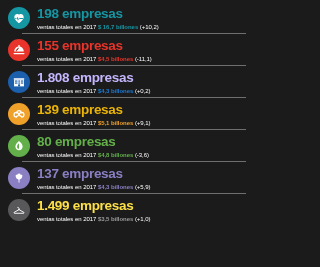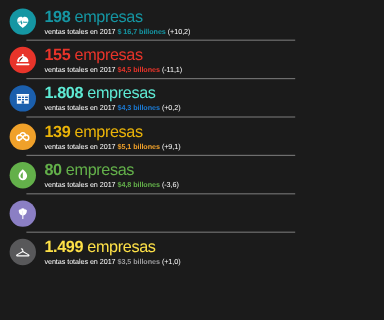--- a/index.html
+++ b/index.html
@@ -66,21 +66,21 @@
 
   .headline {
     font-size: 13.5px;
     font-weight: bold;
     letter-spacing: -0.3px;
     line-height: 1.05;
     white-space: nowrap;
   }
 
   .headline .unit {
-    font-weight: normal;
+    font-weight: bold;
   }
 
   .subline {
     font-size: 6px;
     color: #ffffff;
     white-space: nowrap;
     margin-top: 2.5px;
     letter-spacing: -0.05px;
     font-weight: normal;
   }
@@ -134,21 +134,21 @@
           <rect x="5" y="9.4" width="4.4" height="2" fill="#1b5fad"></rect>
           <rect x="10.8" y="9.4" width="3" height="2" fill="#1b5fad"></rect>
           <rect x="15.2" y="9.4" width="4" height="2" fill="#1b5fad"></rect>
           <rect x="5" y="12.8" width="4.4" height="2" fill="#1b5fad"></rect>
           <rect x="10.8" y="12.8" width="3" height="2" fill="#1b5fad"></rect>
           <rect x="15.2" y="12.8" width="4" height="2" fill="#1b5fad"></rect>
           <rect x="10.4" y="16" width="3.4" height="3.5" fill="#1b5fad"></rect>
         </svg>
       </div>
       <div class="row-text">
-        <div class="headline" style="color:#5eead4"><span>1.808</span> <span class="unit">empresas</span></div>
+        <div class="headline" style="color:#c4b5fd"><span>1.808</span> <span class="unit">empresas</span></div>
         <div class="subline"><span>ventas totales en 2017</span> <span class="amount" style="color:#1b7ad4">$4,3 billones</span> <span class="delta">(+0,2)</span></div>
       </div>
       <div class="row-divider"></div>
     </div>
     <div class="sector-row">
       <div class="icon-badge" style="background:#f0a12a">
         <svg width="14" height="14" viewBox="0 0 24 24">
           <path fill="none" stroke="#fff" stroke-width="2.1" stroke-linecap="round" d="M7.6 17.4c-2.4 0-4.1-1.8-4.1-4S5.3 9.3 7.6 9.3c2.2 0 3.4 1.5 4.4 3.3 1 1.8 2.2 3.3 4.4 3.3"></path>
           <path fill="none" stroke="#fff" stroke-width="2.1" stroke-linecap="round" d="M16.4 17.4c2.4 0 4.1-1.8 4.1-4s-1.8-4.1-4.1-4.1c-2.2 0-3.4 1.5-4.4 3.3-1 1.8-2.2 3.3-4.4 3.3"></path>
           <path fill="none" stroke="#fff" stroke-width="2.1" stroke-linecap="round" d="M8.2 10.4c0-2.6 1.7-4.2 3.8-4.2s3.8 1.6 3.8 4.2"></path>
@@ -175,20 +175,24 @@
     </div>
     <div class="sector-row">
       <div class="icon-badge" style="background:#8b7fc4">
         <svg width="14" height="14" viewBox="0 0 24 24">
           <path fill="#fff" d="M6.2 7.2c0 4 1.4 6.8 5.8 7.6V6.6c-2-1-4-1.2-5.8.6z"></path>
           <path fill="#fff" d="M17.8 7.2c0 4-1.4 6.8-5.8 7.6V6.6c2-1 4-1.2 5.8.6z"></path>
           <path fill="#fff" d="M9.3 5.3c1 1.4 2 2.6 2.7 3.2.7-.6 1.7-1.8 2.7-3.2-1.6-1.3-3.8-1.3-5.4 0z"></path>
           <rect x="11.3" y="13.6" width="1.5" height="6.2" fill="#fff"></rect>
         </svg>
       </div>
+      <div class="row-text">
+        <div class="headline" style="color:#8b7fc4"><span>137</span> <span class="unit">empresas</span></div>
+        <div class="subline"><span>ventas totales en 2017</span> <span class="amount" style="color:#8b7fc4">$4,3 billones</span> <span class="delta">(+5,9)</span></div>
+      </div>
       <div class="row-divider"></div>
     </div>
     <div class="sector-row">
       <div class="icon-badge" style="background:#58585a">
         <svg width="14" height="14" viewBox="0 0 24 24">
           <path fill="none" stroke="#fff" stroke-width="1.6" stroke-linecap="round" d="M12 11.2V9.6c0-1.2-.9-2.1-2-2.1"></path>
           <circle cx="12" cy="5.9" r="0" fill="#fff"></circle>
           <path fill="none" stroke="#fff" stroke-width="1.6" stroke-linejoin="round" stroke-linecap="round" d="M12 11.4 3.6 16.1c-.7.4-.4 1.5.4 1.5h16c.8 0 1.1-1.1.4-1.5L12 11.4z"></path>
         </svg>
       </div>

